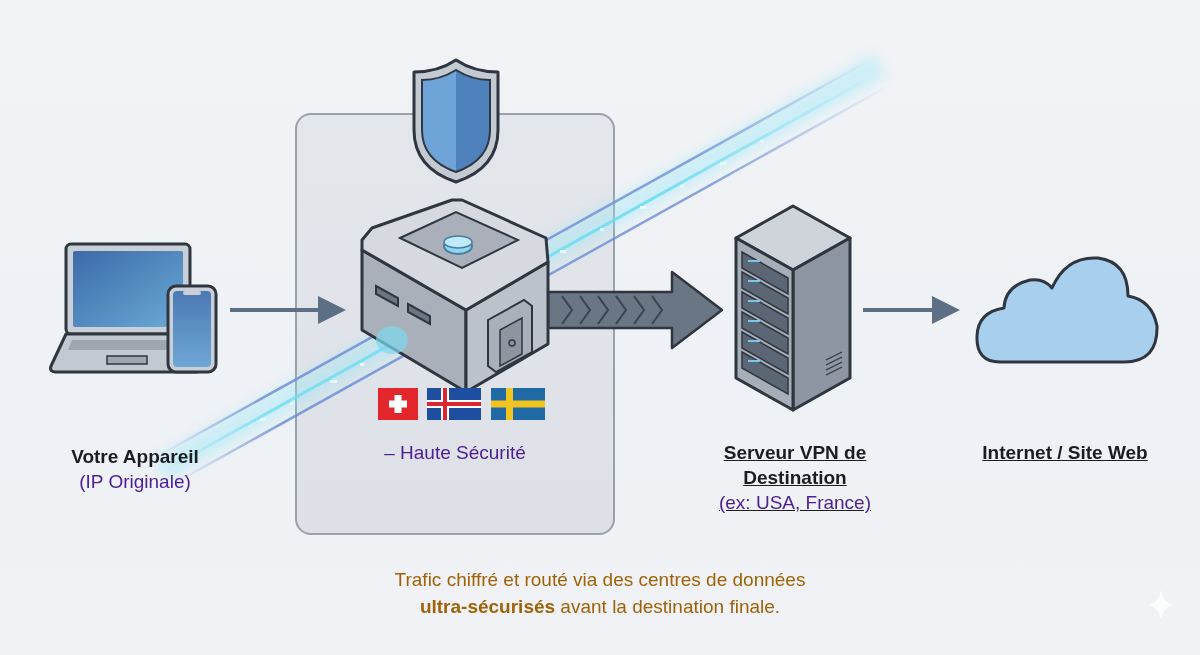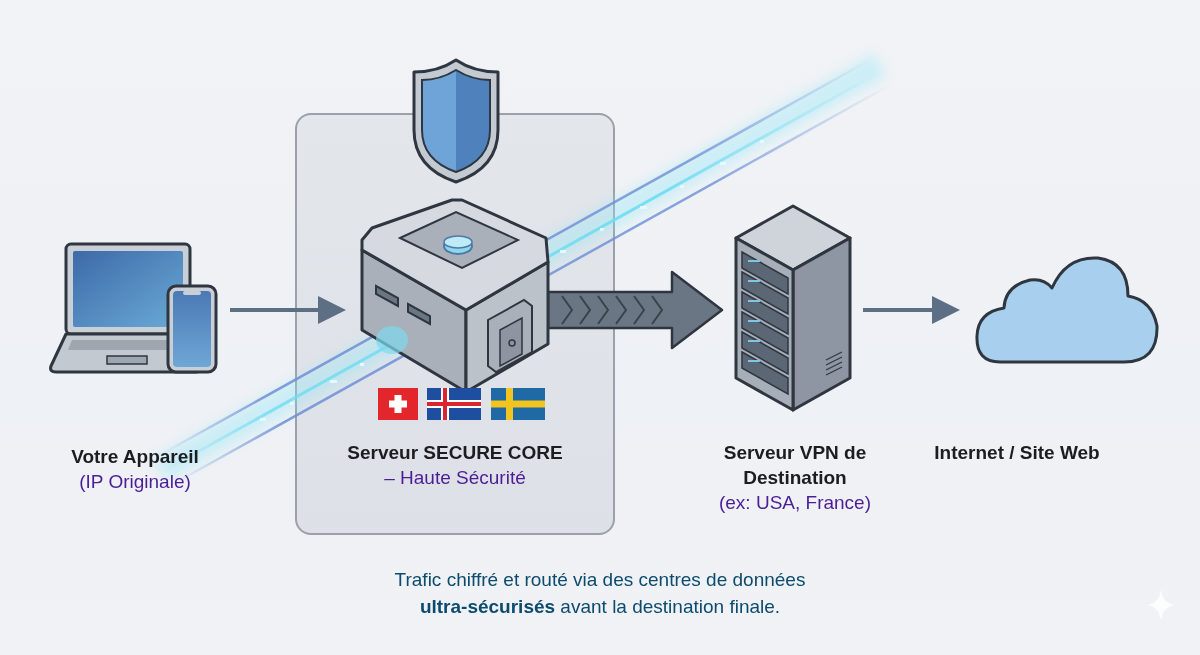--- a/index.html
+++ b/index.html
@@ -14,21 +14,21 @@
     border:2px solid #9aa1ab; border-radius:16px;
     background: linear-gradient(180deg, #e3e6eb 0%, #dde1e7 100%);
     box-sizing:border-box;
   }
   svg.layer { position:absolute; left:0; top:0; }
   .label { position:absolute; text-align:center; font-size:19px; line-height:25px; }
   .label .t { font-weight:700; display:block; }
   .label .s { display:block; font-weight:400; color:#4c1d95; }
   #caption {
     position:absolute; left:300px; top:566px; width:600px; text-align:center;
-    font-size:19px; line-height:27px; color:#0c4a6e;
+    font-size:19px; line-height:27px; color:#a16207;
   }
   #caption b { font-weight:700; }
   .flag { position:absolute; width:40px; height:32px; }
 </style>
 </head>
 <body>
 
 <div id="core-panel" class="abs"></div>
 
 <svg class="layer" width="1200" height="655">
@@ -196,31 +196,30 @@
   <rect x="15" y="0" width="7" height="32" fill="#f2c41f"></rect>
   <rect x="0" y="12.5" width="54" height="7" fill="#f2c41f"></rect>
 </svg>
 
 <div class="label" style="left:30px;top:444px;width:210px;">
   <span class="t">Votre Appareil</span>
   <span class="s">(IP Originale)</span>
 </div>
 
 <div class="label" style="left:305px;top:440px;width:300px;">
-  <span class="t">Serveur SECURE CORE</span>
   <span class="s">– Haute Sécurité</span>
 </div>
 
-<div class="label" style="left:690px;top:440px;width:210px;">
+<div class="label" style="left:690px;top:440px;width:210px;text-decoration:underline;">
   <span class="t">Serveur VPN de</span>
   <span class="t">Destination</span>
   <span class="s">(ex: USA, France)</span>
 </div>
 
-<div class="label" style="left:902px;top:440px;width:230px;">
+<div class="label" style="left:950px;top:440px;width:230px;text-decoration:underline;">
   <span class="t">Internet / Site Web</span>
 </div>
 
 <div id="caption">
   <span>Trafic chiffré et routé via des centres de données</span><br>
   <b>ultra-sécurisés</b><span> avant la destination finale.</span>
 </div>
 
 <svg class="abs" style="left:1146px;top:588px;" width="30" height="34" viewBox="0 0 30 34">
   <path d="M15 2 Q17 15 28 17 Q17 19 15 32 Q13 19 2 17 Q13 15 15 2 Z" fill="#ffffff" opacity="0.85"></path>

